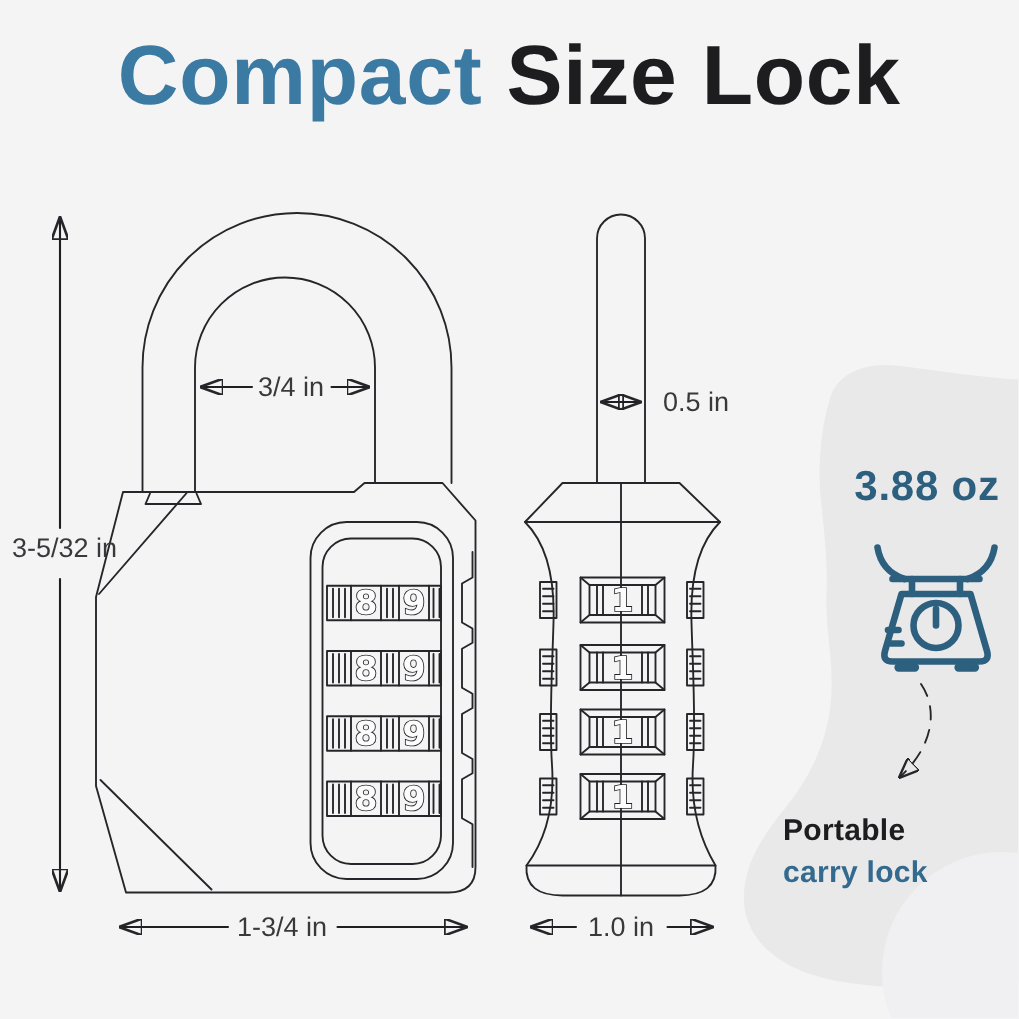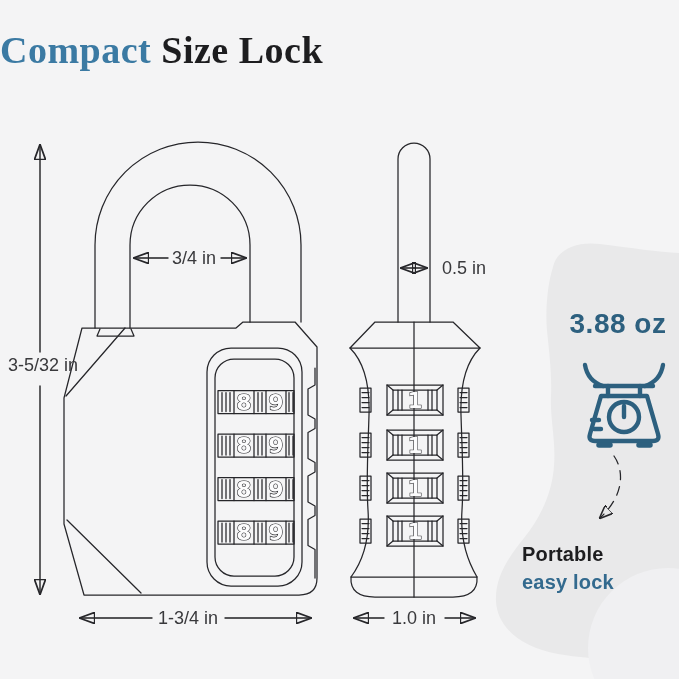--- a/index.html
+++ b/index.html
@@ -1,19 +1,19 @@
 <!DOCTYPE html>
 <html><head>
 <meta charset="utf-8">
 <style>
   html,body{margin:0;padding:0;background:#f4f4f5;}
   .stage{position:relative;width:679px;height:679px;background:#f4f4f5;overflow:hidden;
          font-family:"Liberation Sans",sans-serif;}
-  .title{position:absolute;left:0;right:0;top:26px;margin:0;text-align:left;
-         font-size:38px;line-height:48px;font-weight:bold;color:#1d1d1f;letter-spacing:.5px;font-family:Liberation Serif, serif;}
+  .title{position:absolute;left:0;right:0;top:26px;margin:0;text-align:center;
+         font-size:56px;line-height:48px;font-weight:bold;color:#1d1d1f;letter-spacing:.5px;}
   .title .accent{color:#3b7aa3;}
   .layer{position:absolute;left:0;top:0;width:679px;height:679px;}
   .blob{fill:#e9e9ea;}
   .blob-light{fill:#f0f0f2;}
   
   .art path,.art rect,.art circle,.art use{fill:none;stroke:#26262a;stroke-width:1.25;
         stroke-linejoin:round;stroke-linecap:round;}
   .art .dim-line{stroke:#1f1f22;stroke-width:1.4;}
   .art text{stroke:none;}
   text.dim{fill:#39393c;font-size:18px;font-family:"Liberation Sans",sans-serif;}
@@ -172,16 +172,16 @@
       <path class="feet" d="M599 445 H610 M639 445 H650"></path>
     </g>
 
     <path class="dashed-arrow" d="M614 456 C625 472 623 496 601 517" marker-end="url(#ah2)"></path>
   </svg>
 
   <div class="weight">3.88 oz</div>
 
   <div class="caption">
     <div class="cap ink">Portable</div>
-    <div class="cap teal">easy lock</div>
+    <div class="cap teal">carry lock</div>
   </div>
 
 </div>
 
 </body></html>

